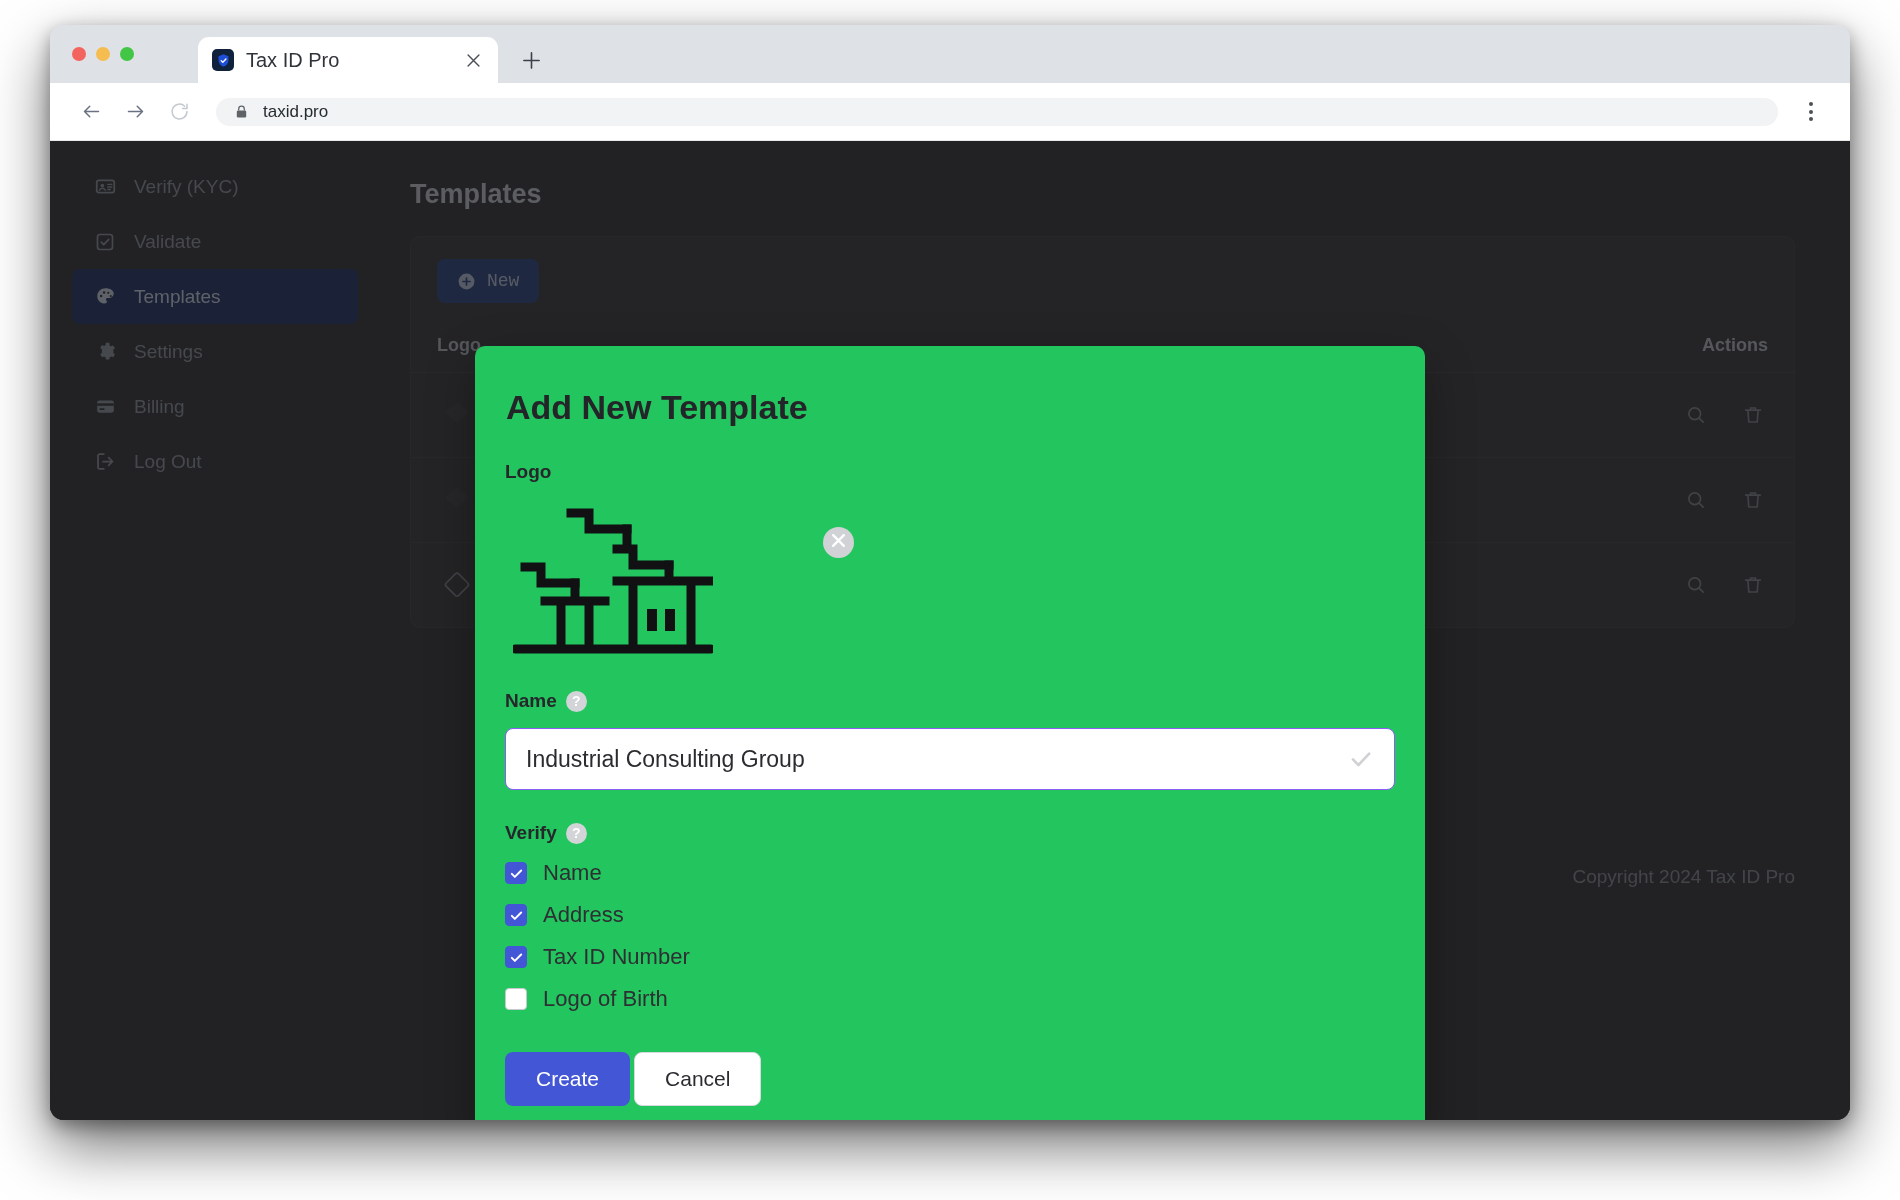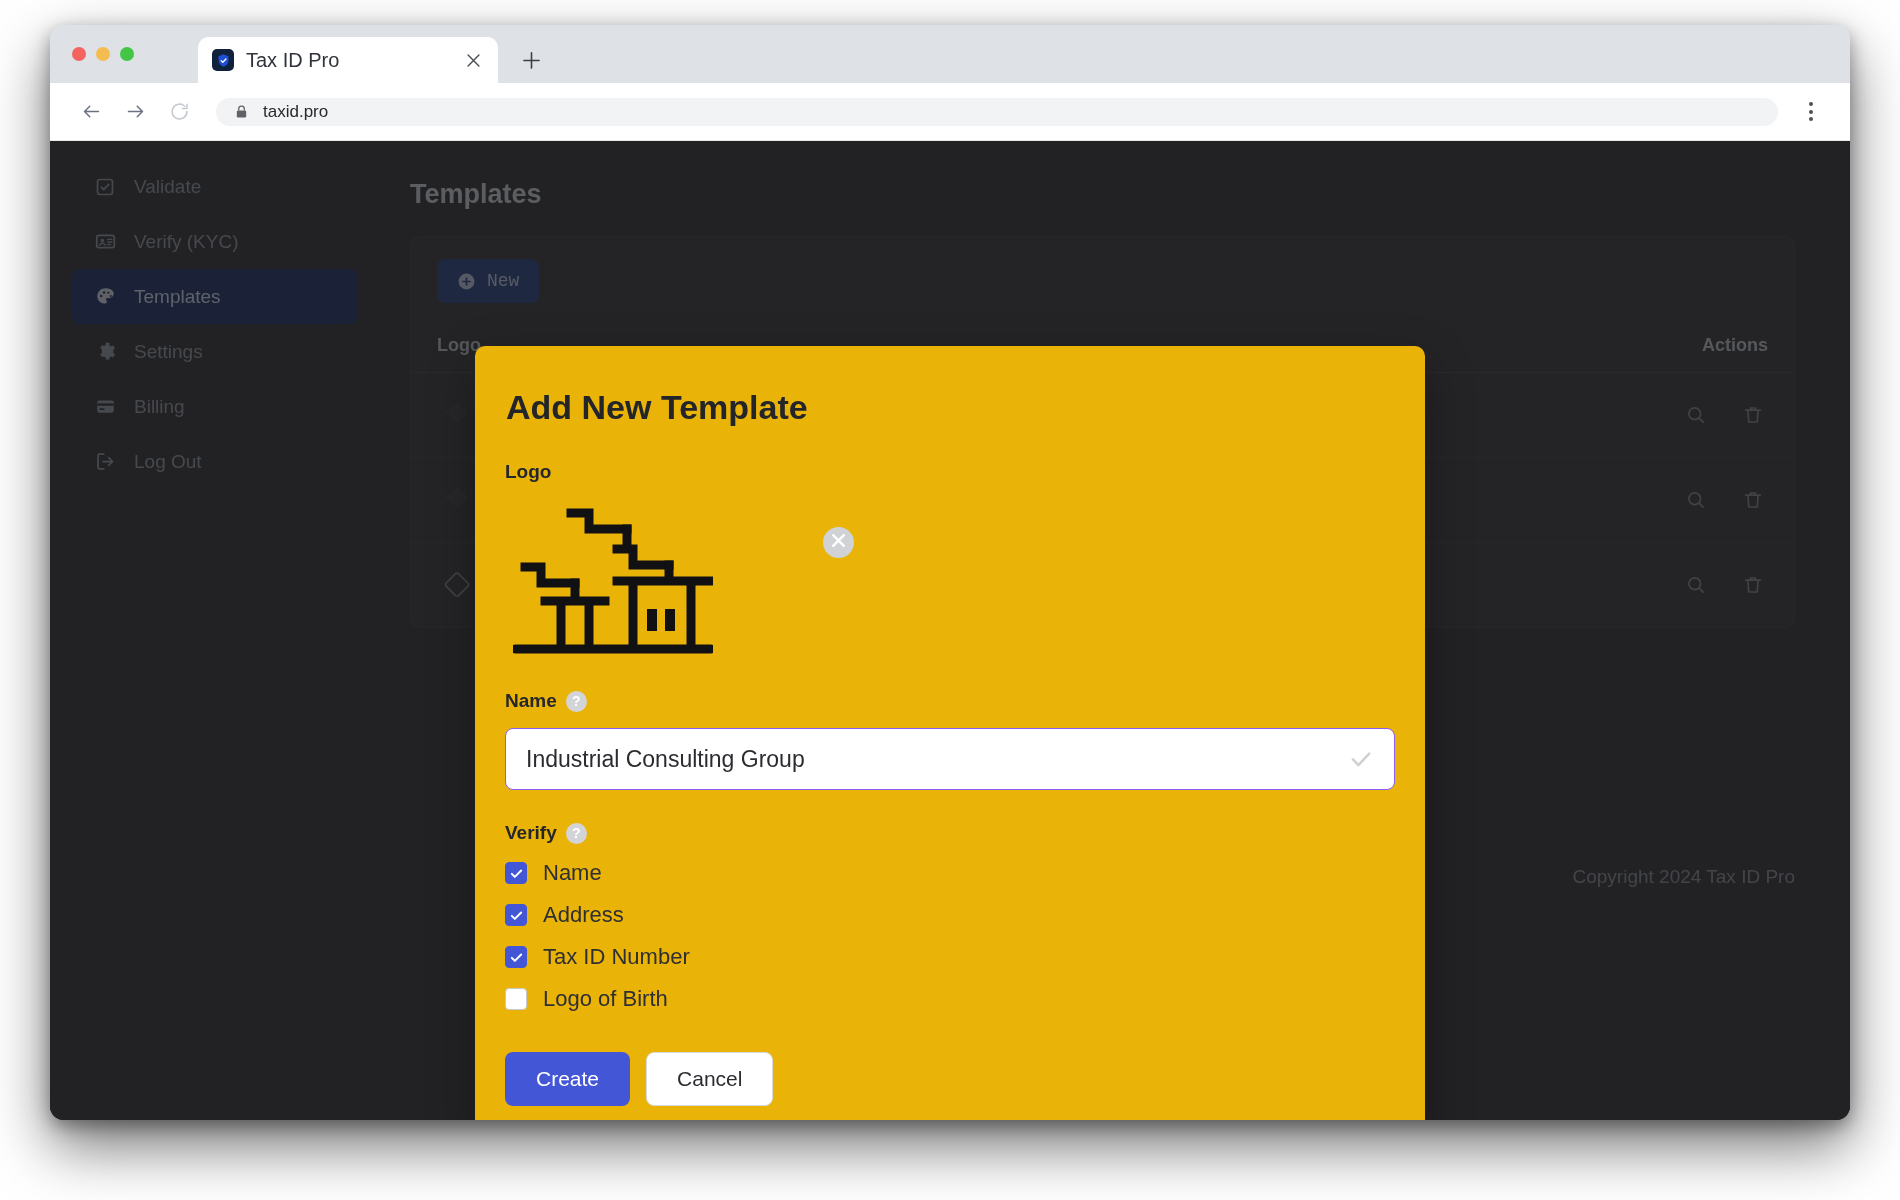--- a/index.html
+++ b/index.html
@@ -260,21 +260,21 @@
     padding-top: 6px;
     white-space: nowrap;
   }
 
   
   .modal {
     position: absolute;
     z-index: 60;
     left: 425px; top: 205px;
     width: 950px;
-    background: #eab308;
+    background: #22c55e;
     border-radius: 10px;
     padding: 42px 30px 36px 30px;
     box-shadow: 0 18px 50px rgba(0,0,0,0.3);
   }
   .modal-title {
     font-size: 34px;
     font-weight: bold;
     color: #242529;
     margin-bottom: 34px;
     padding-left: 1px;
@@ -342,21 +342,21 @@
     display: flex; align-items: center; justify-content: center;
     flex: 0 0 auto;
   }
   .cbox.on {
     background: #4356d6;
     border-color: #4356d6;
   }
   .cbox.on svg { display:block; }
   .check-label { font-size: 22px; color: #2e2f33; }
 
-  .btn-row { display: flex; gap: 16px; margin-top: 40px; }
+  .btn-row { display: flex; gap: 4px; margin-top: 40px; }
   .btn {
     font-size: 21px;
     border-radius: 8px;
     padding: 14px 30px;
     border: 1px solid transparent;
   }
   .btn-primary { background: #4356d6; color: #fff; }
   .btn-secondary { background: #fff; color: #2b2c30; border-color: #d7d9de; }
 </style>
 </head>
@@ -427,37 +427,37 @@
         </div>
     </div>
 
     <div class="viewport">
 
       <div class="app">
 
         <nav class="sidebar">
           <div class="nav-item">
             <span class="nav-ico">
-              <svg width="20" height="20" viewBox="0 0 24 24" fill="none">
-                  <rect x="3" y="3" width="18" height="18" rx="3" stroke="currentColor" stroke-width="2"></rect>
-                  <path d="M7.5 12.2l3 3 6-6.4" stroke="currentColor" stroke-width="2" stroke-linecap="round" stroke-linejoin="round"></path>
-                </svg>
-            </span>
-            <span>Validate</span>
-          </div>
-
-          <div class="nav-item">
-            <span class="nav-ico">
               <svg width="21" height="21" viewBox="0 0 24 24" fill="none">
                   <rect x="2" y="5" width="20" height="14" rx="2.5" stroke="currentColor" stroke-width="2"></rect>
                   <circle cx="8.4" cy="11" r="2.1" fill="currentColor"></circle>
                   <path d="M5 16.4c.6-1.6 2-2.3 3.4-2.3s2.8.7 3.4 2.3M14.6 9.6h4.6M14.6 12.6h4.6M14.6 15.4h3" stroke="currentColor" stroke-width="1.6" stroke-linecap="round"></path>
                 </svg>
             </span>
             <span>Verify (KYC)</span>
+          </div>
+
+          <div class="nav-item">
+            <span class="nav-ico">
+              <svg width="20" height="20" viewBox="0 0 24 24" fill="none">
+                  <rect x="3" y="3" width="18" height="18" rx="3" stroke="currentColor" stroke-width="2"></rect>
+                  <path d="M7.5 12.2l3 3 6-6.4" stroke="currentColor" stroke-width="2" stroke-linecap="round" stroke-linejoin="round"></path>
+                </svg>
+            </span>
+            <span>Validate</span>
           </div>
 
           <div class="nav-item active">
             <span class="nav-ico">
               <svg width="21" height="21" viewBox="0 0 24 24">
                   <path d="M12 2.6c-5.2 0-9.4 4-9.4 9 0 4.9 4 8.4 8.6 8.4 1.5 0 2.4-.9 2.4-2 0-.6-.3-1-.6-1.4-.3-.4-.5-.7-.5-1.2 0-.9.8-1.6 1.8-1.6h1.6c3 0 5.5-2.4 5.5-5.3 0-3.3-4-5.9-9.4-5.9z" fill="currentColor"></path>
                   <circle cx="7" cy="11.4" r="1.4" fill="#303133"></circle>
                   <circle cx="10.4" cy="7.4" r="1.4" fill="#303133"></circle>
                   <circle cx="15.2" cy="7.8" r="1.3" fill="#303133"></circle>
                   <circle cx="18" cy="11.4" r="1.2" fill="#303133"></circle>

